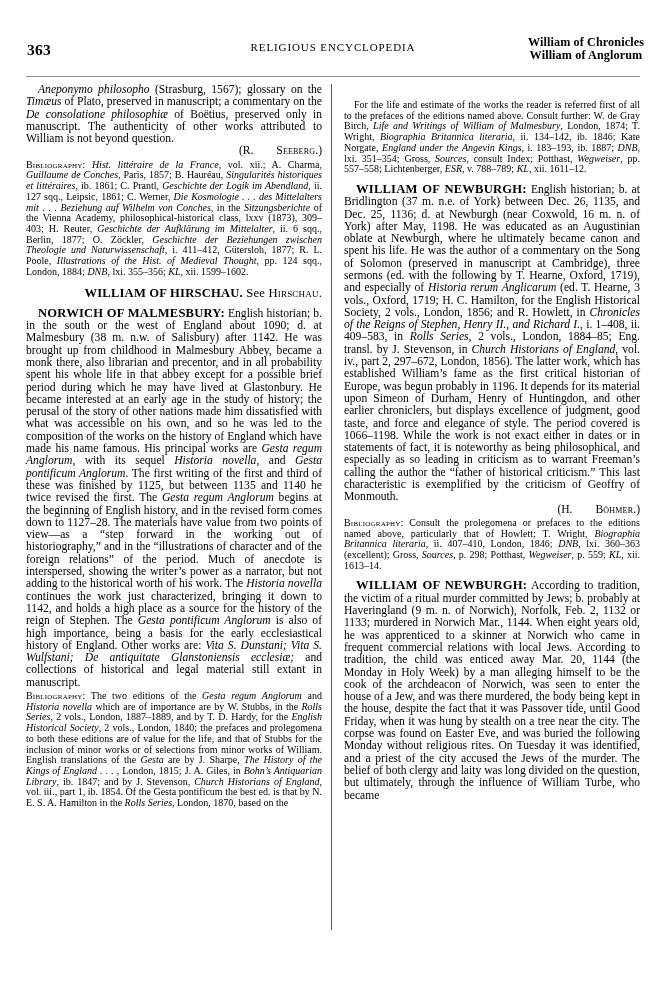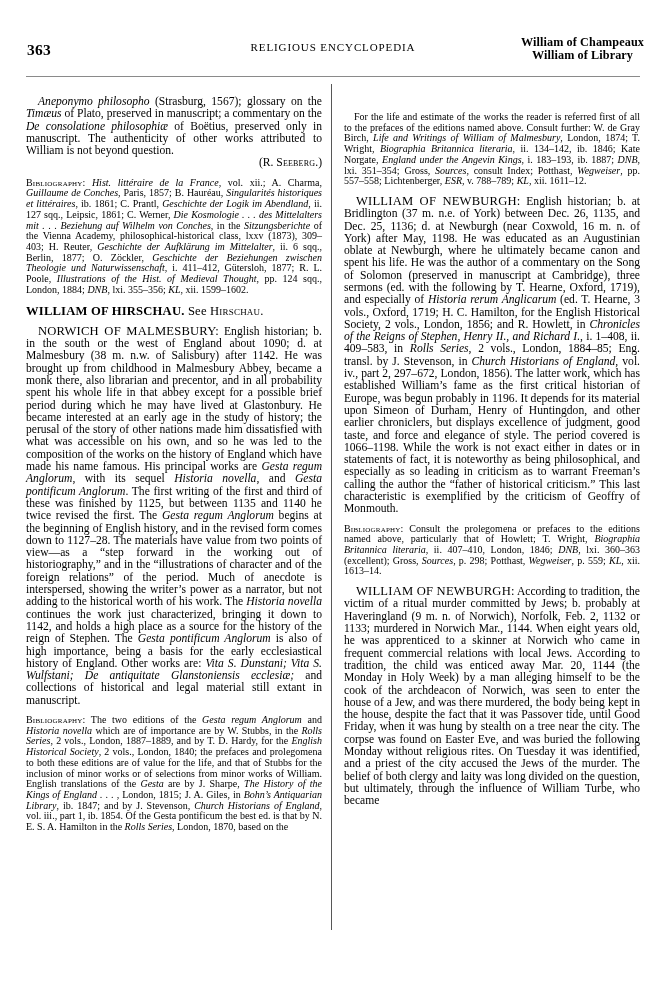--- a/index.html
+++ b/index.html
@@ -65,21 +65,21 @@
     height: 1px;
     background: #b9b9b9;
   }
   .rule.dark {
     background: #8a8a8a;
   }
 
   
   .col {
     position: absolute;
-    top: 96px;
+    top: 84px;
     width: 296px;
     font-size: 11.6px;
     line-height: 12.3px;
     text-align: justify;
     text-justify: inter-word;
   }
   .col-left  { left: 26px; }
   .col-right { left: 344px; }
 
   .col-divider {
@@ -92,59 +92,59 @@
   }
 
   p {
     margin: 0;
     text-indent: 12px;
   }
   p.noindent { text-indent: 0; }
 
   
   .art-title {
-    font-weight: normal;
+    font-weight: bold;
     font-size: 12.6px;
     letter-spacing: 0.2px;
   }
   p.article-open {
     text-indent: 12px;
     margin-top: 8px;
   }
   p.article-open.first { margin-top: 0; }
 
   
   .art-standalone {
     margin-top: 9px;
     margin-bottom: 7px;
-    text-align: left;
+    text-align: right;
     text-indent: 0;
     font-size: 12.6px;
     font-weight: bold;
     letter-spacing: 0.2px;
   }
   .art-standalone .see {
     font-weight: normal;
   }
   .sc-normal {
     font-variant: small-caps;
     font-weight: normal;
   }
 
   
   .sig {
     display: block;
     text-align: right;
     text-indent: 0;
   }
-  .sig .sc-normal { letter-spacing: 0.2px; }
+  .sig .sc-normal { letter-spacing: 0.2px; margin-left: 20px; }
 
   
   .biblio {
-    margin-top: 8px;
+    margin-top: 2px;
     font-size: 10.0px;
     line-height: 10.7px;
     text-align: justify;
     text-indent: 0;
   }
   .biblio .lbl {
     font-variant: small-caps;
     letter-spacing: 0.2px;
   }
   i, em { font-style: italic; }
@@ -163,22 +163,22 @@
 
 <div class="page">
 
   <span class="speckle" style="left:178px; top:16px;">&nbsp;</span>
   <span class="speckle" style="left:286px; top:16px;">&nbsp;</span>
 
   <div class="running-head">
     <div class="folio">363</div>
     <div class="head-center">RELIGIOUS ENCYCLOPEDIA</div>
     <div class="head-right">
-      <div>William of Champeaux</div>
-      <div>William of Library</div>
+      <div>William of Chronicles</div>
+      <div>William of Anglorum</div>
     </div>
   </div>
   <div class="rule dark"></div>
 
   <div class="col-divider"></div>
 
   <div class="col col-left">
 
     <p class="article-open first noindent">
       <span><i>Aneponymo philosopho</i> (Strasburg, 1567); glossary on the <i>Timæus</i> of Plato, preserved in manuscript; a commentary on the <i>De consolatione philosophiæ</i> of Boëtius, preserved only in manuscript. The authenticity of other works attributed to William is not beyond question.</span>
@@ -208,20 +208,21 @@
 
   <div class="col col-right">
 
     <p class="biblio" style="margin-top:16px; text-indent:10px;">
       <span>For the life and estimate of the works the reader is referred first of all to the prefaces of the editions named above. Consult further: W. de Gray Birch, <i>Life and Writings of William of Malmesbury</i>, London, 1874; T. Wright, <i>Biographia Britannica literaria</i>, ii. 134–142, ib. 1846; Kate Norgate, <i>England under the Angevin Kings</i>, i. 183–193, ib. 1887; <i>DNB</i>, lxi. 351–354; Gross, <i>Sources</i>, consult Index; Potthast, <i>Wegweiser</i>, pp. 557–558; Lichtenberger, <i>ESR</i>, v. 788–789; <i>KL</i>, xii. 1611–12.</span>
     </p>
 
     <p class="article-open noindent">
       <span class="art-title">WILLIAM OF NEWBURGH:</span>
       <span>English historian; b. at Bridlington (37 m. n.e. of York) between Dec. 26, 1135, and Dec. 25, 1136; d. at Newburgh (near Coxwold, 16 m. n. of York) after May, 1198. He was educated as an Augustinian oblate at Newburgh, where he ultimately became canon and spent his life. He was the author of a commentary on the Song of Solomon (preserved in manuscript at Cambridge), three sermons (ed. with the following by T. Hearne, Oxford, 1719), and especially of <i>Historia rerum Anglicarum</i> (ed. T. Hearne, 3 vols., Oxford, 1719; H. C. Hamilton, for the English Historical Society, 2 vols., London, 1856; and R. Howlett, in <i>Chronicles of the Reigns of Stephen, Henry II., and Richard I.</i>, i. 1–408, ii. 409–583, in <i>Rolls Series</i>, 2 vols., London, 1884–85; Eng. transl. by J. Stevenson, in <i>Church Historians of England</i>, vol. iv., part 2, 297–672, London, 1856). The latter work, which has established William’s fame as the first critical historian of Europe, was begun probably in 1196. It depends for its material upon Simeon of Durham, Henry of Huntingdon, and other earlier chroniclers, but displays excellence of judgment, good taste, and force and elegance of style. The period covered is 1066–1198. While the work is not exact either in dates or in statements of fact, it is noteworthy as being philosophical, and especially as so leading in criticism as to warrant Freeman’s calling the author the “father of historical criticism.” This last characteristic is exemplified by the criticism of Geoffry of Monmouth.</span>
+      <span class="sig"><span>(H. </span><span class="sc-normal">Böhmer</span><span>.)</span></span>
     </p>
 
     <p class="biblio">
       <span class="lbl">Bibliography</span><span>: Consult the prolegomena or prefaces to the editions named above, particularly that of Howlett; T. Wright, <i>Biographia Britannica literaria</i>, ii. 407–410, London, 1846; <i>DNB</i>, lxi. 360–363 (excellent); Gross, <i>Sources</i>, p. 298; Potthast, <i>Wegweiser</i>, p. 559; <i>KL</i>, xii. 1613–14.</span>
     </p>
 
     <p class="article-open noindent">
       <span class="art-title">WILLIAM OF NEWBURGH:</span>
       <span>According to tradition, the victim of a ritual murder committed by Jews; b. probably at Haveringland (9 m. n. of Norwich), Norfolk, Feb. 2, 1132 or 1133; murdered in Norwich Mar., 1144. When eight years old, he was apprenticed to a skinner at Norwich who came in frequent commercial relations with local Jews. According to tradition, the child was enticed away Mar. 20, 1144 (the Monday in Holy Week) by a man alleging himself to be the cook of the archdeacon of Norwich, was seen to enter the house of a Jew, and was there murdered, the body being kept in the house, despite the fact that it was Passover tide, until Good Friday, when it was hung by stealth on a tree near the city. The corpse was found on Easter Eve, and was buried the following Monday without religious rites. On Tuesday it was identified, and a priest of the city accused the Jews of the murder. The belief of both clergy and laity was long divided on the question, but ultimately, through the influence of William Turbe, who became</span>
     </p>

